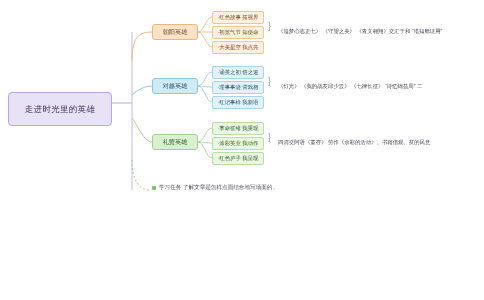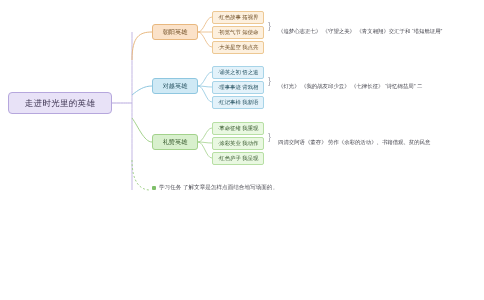--- a/index.html
+++ b/index.html
@@ -34,21 +34,21 @@
     display: flex;
     align-items: center;
     justify-content: center;
     text-align: center;
     line-height: 1.05;
     white-space: nowrap;
     color: #3a3a44;
   }
   .root {
     width: 104px;
-    height: 22px;
+    height: 34px;
     left: 8px;
     top: 92px;
     background: #e8e2f7;
     border: 1px solid #b6a7dd;
     border-radius: 4px;
     font-size: 8.5px;
     color: #3c3350;
     letter-spacing: 0.3px;
   }
   .branch {

